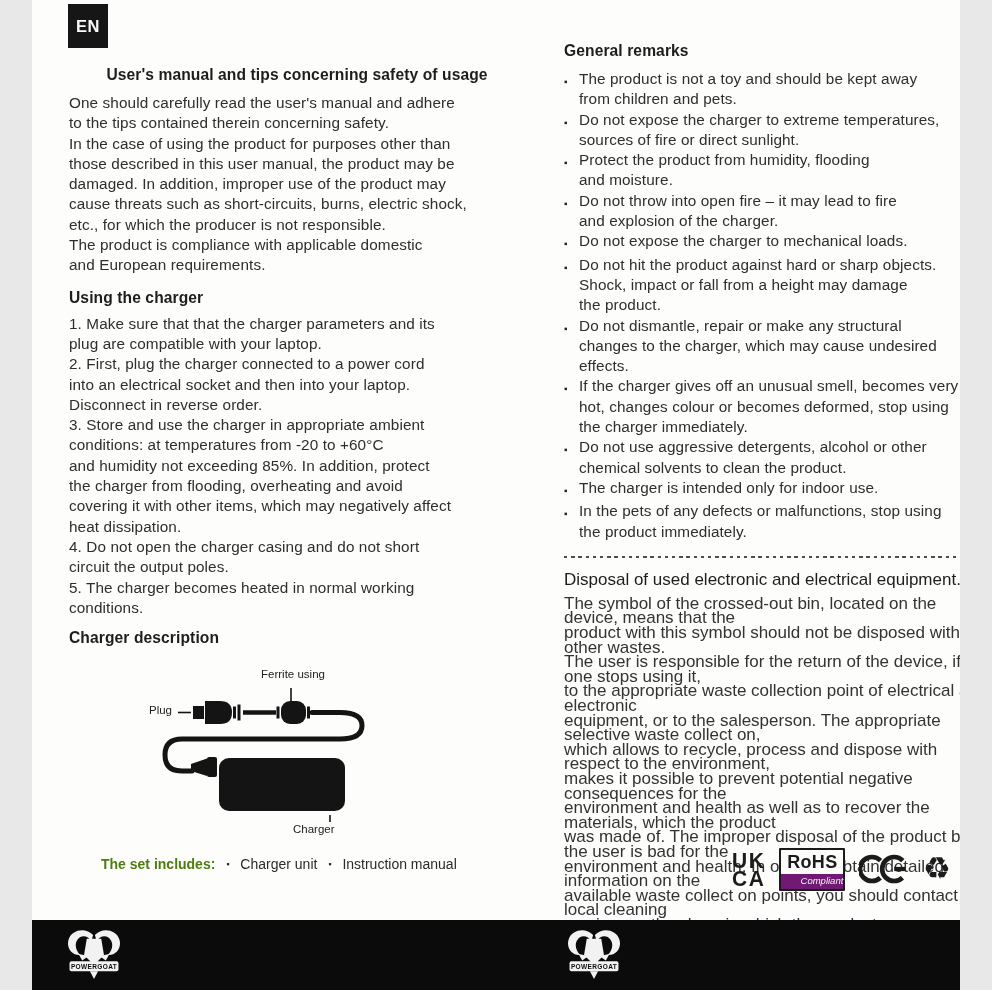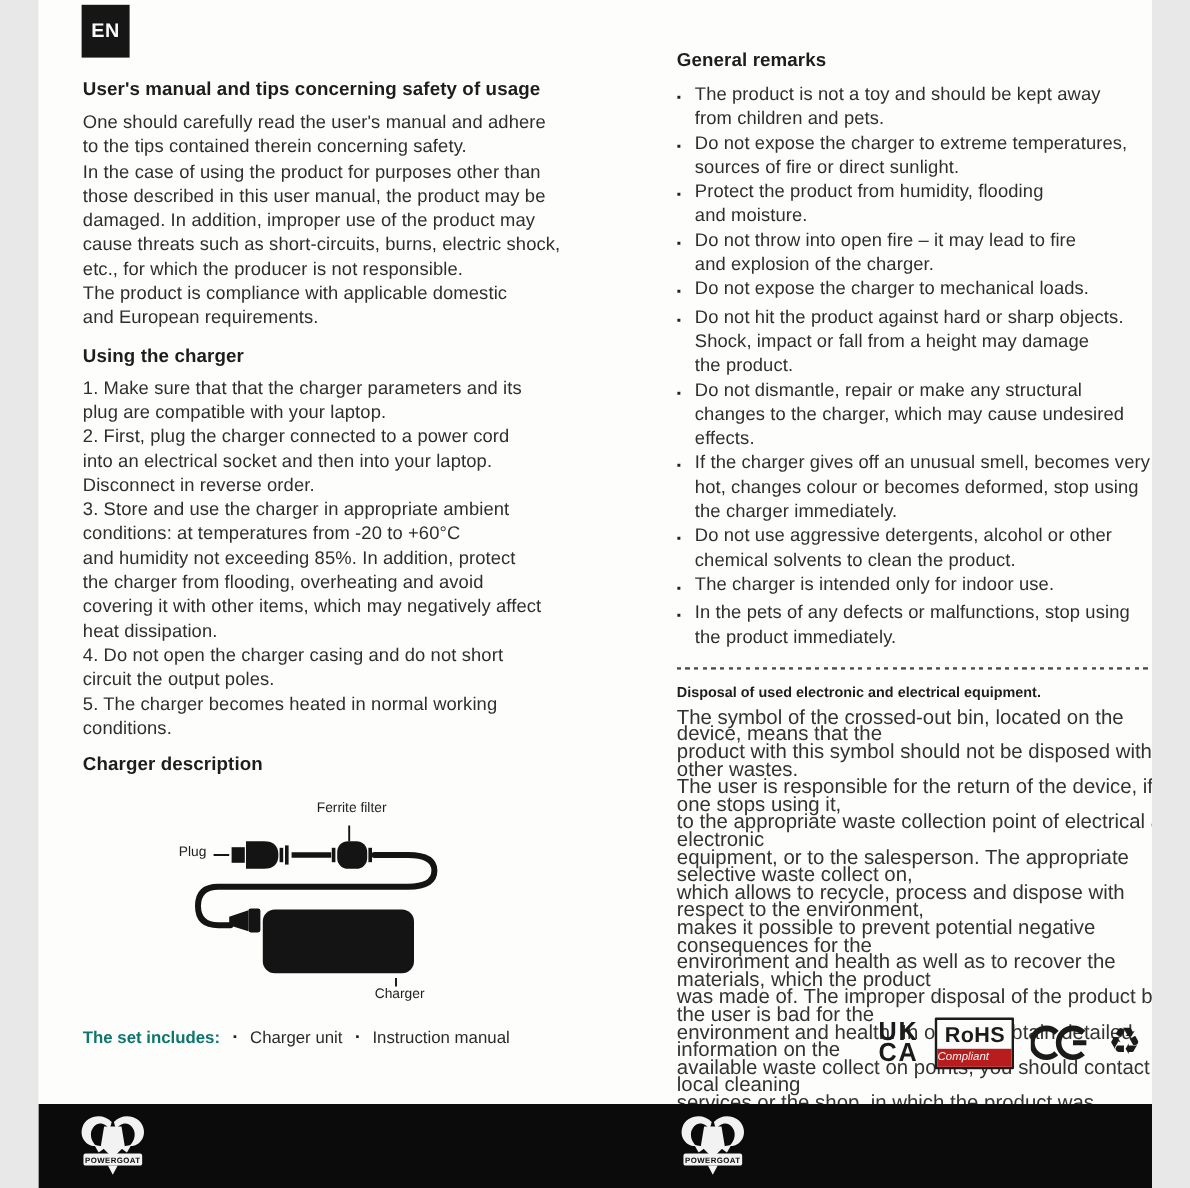--- a/index.html
+++ b/index.html
@@ -13,51 +13,51 @@
   .body-text{font-size:15.3px;line-height:20.3px;letter-spacing:0.1px;}
   h2{font-size:15.6px;font-weight:700;color:#1d1d1d;letter-spacing:0.1px;}
   
   .en-badge{
     position:absolute;left:36px;top:4px;width:40px;height:44px;
     background:#161616;color:#fafafa;display:flex;align-items:center;justify-content:center;
     font-weight:700;font-size:16.5px;letter-spacing:0.5px;
   }
   
   .col-left{position:absolute;left:37px;top:66px;width:456px;}
-  .col-left h2.h-safety{margin:0 0 9px 0;}
+  .col-left h2.h-safety{margin:0 0 9px 0;text-align:center;}
   .col-left p.safety{margin:0;}
   .col-left h2.h-usage{margin:13px 0 7px 0;}
   .col-left .steps{margin:0;}
   .col-left h2.h-desc{margin:11px 0 0 0;}
   .col-right{position:absolute;left:532px;top:38px;width:428px;}
   .col-right h2{margin:4px 0 9px 0;}
   .bullet-row{display:flex;}
   .marker{flex:none;width:15px;font-size:10px;padding-top:3px;color:#222;}
   .bullet-text{flex:1;}
   .dashed-sep{margin-top:14px;height:2px;
     background:repeating-linear-gradient(90deg,#4d4d4d 0 3.5px,transparent 3.5px 7.2px);}
-  .h-disposal{font-size:12px;font-weight:700;color:#1d1d1d;margin:12px 0 7px 0;}
+  .h-disposal{font-size:17px;font-weight:400;color:#1d1d1d;margin:12px 0 7px 0;}
   .small-text{font-size:17px;line-height:14.6px;margin:0;color:#333;}
   
   .diagram{position:absolute;left:103px;top:664px;width:365px;height:180px;}
   .diagram svg{position:absolute;left:0;top:0;}
   .dlabel{position:absolute;font-size:11.5px;color:#222;}
   .dlabel.ferrite{left:112px;top:4px;width:92px;text-align:center;}
   .dlabel.plug{left:14px;top:40px;}
-  .dlabel.charger{left:158px;top:159px;width:80px;text-align:center;}
+  .dlabel.charger{left:158px;top:159px;width:80px;text-align:left;}
   
   .set-includes{position:absolute;left:37px;top:856px;font-size:14px;color:#2a2a2a;}
-  .set-includes .lbl{font-weight:700;color:#0f766e;}
+  .set-includes .lbl{font-weight:700;color:#4d7c0f;margin-left:32px;}
   .set-includes .marker-inline{font-size:9px;margin:0 7px;vertical-align:2px;color:#222;}
   
   .compliance-row{position:absolute;left:700px;top:845px;height:48px;display:flex;align-items:center;gap:14px;color:#1b1b1b;}
   .ukca{font-weight:700;font-size:21px;line-height:16.5px;letter-spacing:1.5px;transform:scaleY(1.04);}
   .rohs{width:62px;border:2.5px solid #1b1b1b;border-radius:1px;background:#fdfdfc;}
   .rohs-top{font-size:18px;font-weight:700;text-align:center;padding:2px 0 1px 0;letter-spacing:0.3px;}
-  .rohs-bottom{background:#b91c1c;color:#f5f5f5;font-size:9.5px;font-style:italic;text-align:left;padding:1.5px 0 2.5px 0;}
+  .rohs-bottom{background:#701a75;color:#f5f5f5;font-size:9.5px;font-style:italic;text-align:right;padding:1.5px 0 2.5px 0;}
   .recycle{font-size:31px;line-height:1;font-family:"DejaVu Sans",sans-serif;transform:translateY(-1px);}
   
   .footer{position:absolute;left:0;right:0;bottom:0;height:70px;background:#0b0b0b;}
   .goat{position:absolute;top:7px;width:58px;height:56px;}
   .goat-1{left:33px;}
   .goat-2{left:533px;}
 </style>
 </head>
 <body>
 
@@ -129,21 +129,21 @@
         <rect x="146" y="37" width="25" height="23" rx="9"></rect>
 
         <rect x="172" y="42.5" width="3" height="12"></rect>
 
         <polygon points="56,100 72,94.5 72,112 56,107"></polygon>
         <rect x="72" y="93" width="10" height="20" rx="2"></rect>
 
         <rect x="84" y="94" width="126" height="53" rx="10"></rect>
       </g>
     </svg>
-    <span class="dlabel ferrite">Ferrite filter</span>
+    <span class="dlabel ferrite">Ferrite using</span>
     <span class="dlabel plug">Plug</span>
     <span class="dlabel charger">Charger</span>
   </div>
 
   <div class="set-includes">
     <span class="lbl">The set includes:</span>
     <span class="marker-inline">▪</span>
     <span>Charger unit</span>
     <span class="marker-inline">▪</span>
     <span>Instruction manual</span>

